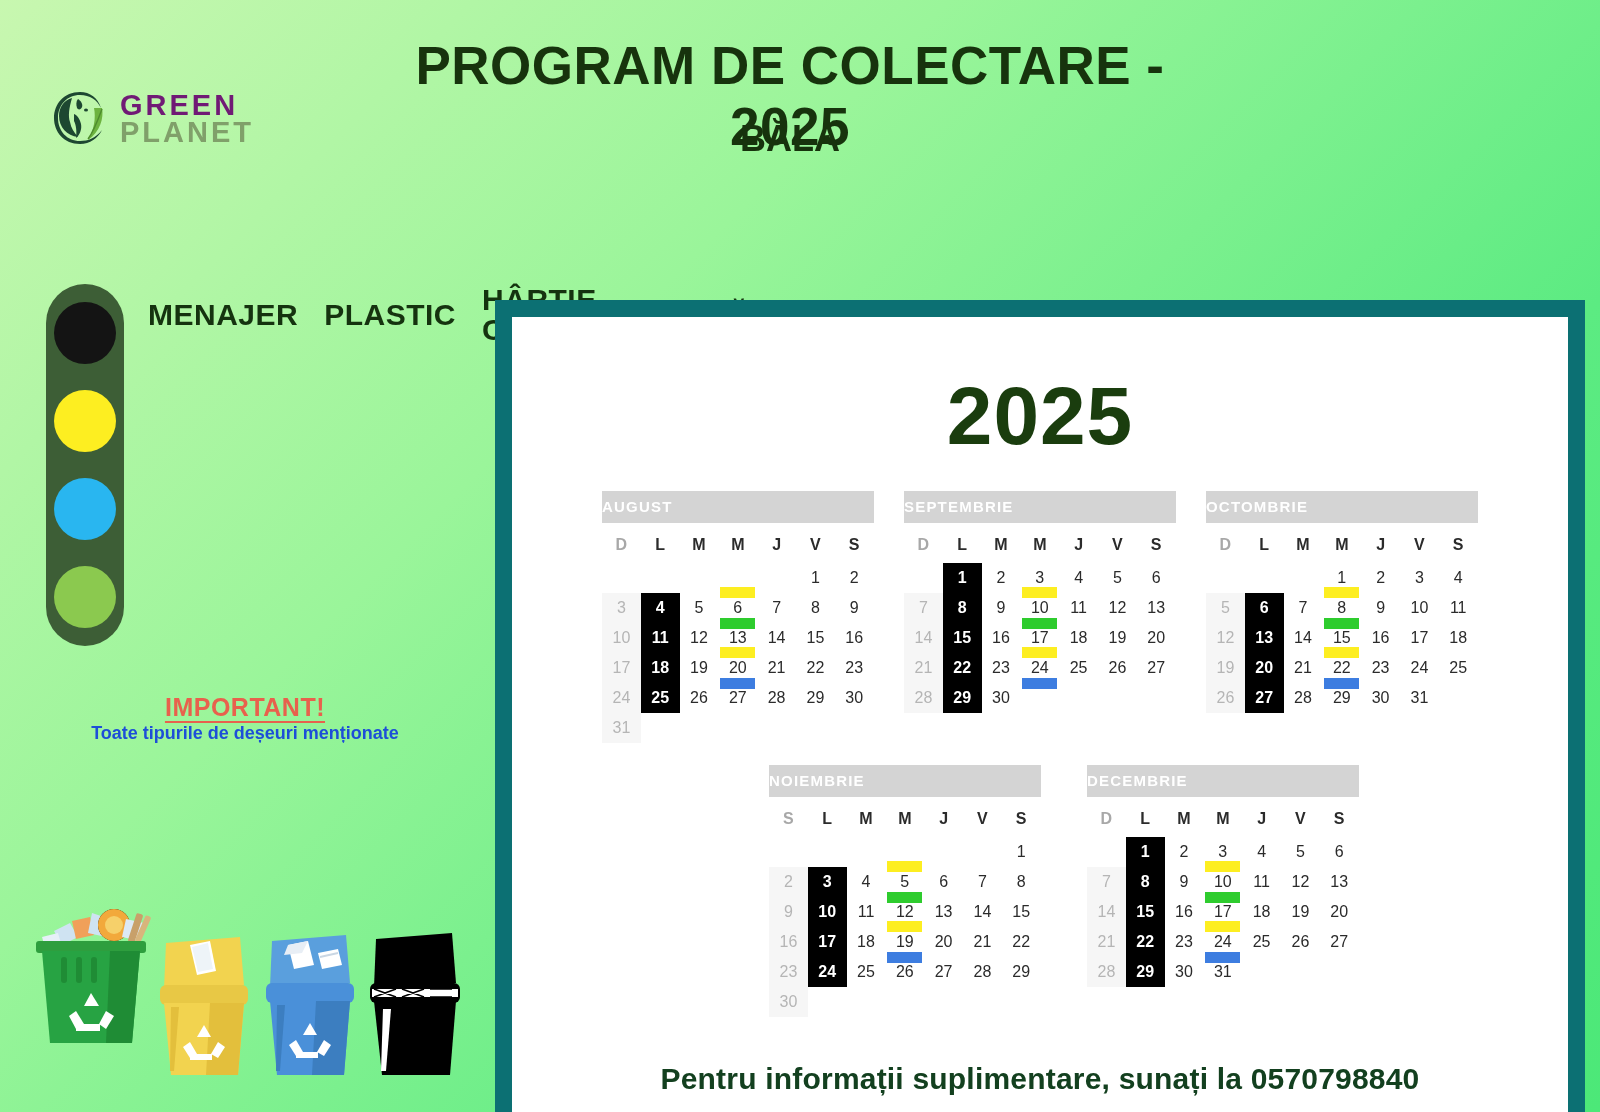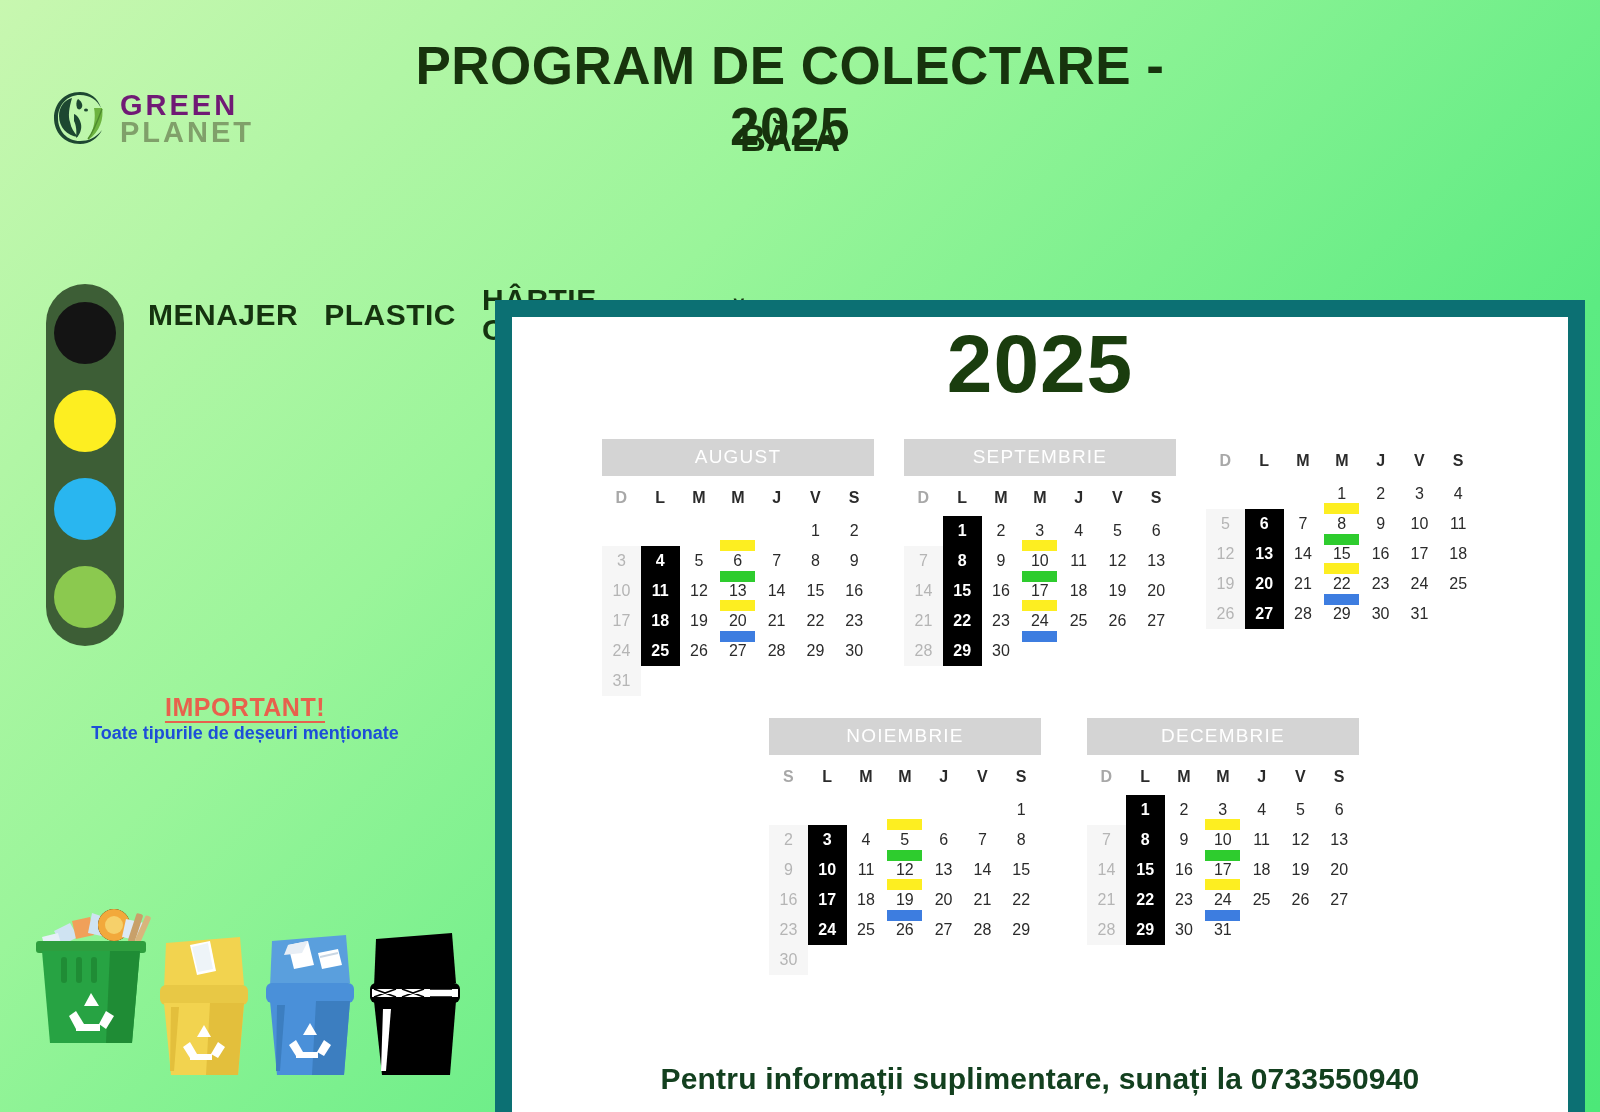--- a/index.html
+++ b/index.html
@@ -58,31 +58,31 @@
   #bins { position: absolute; left: 14px; top: 893px; width: 460px; height: 200px; }
 
   
   #panel {
     position: absolute; left: 495px; top: 300px; width: 1090px; height: 812px;
     background: #0c7073; padding: 17px 17px 0 17px;
   }
   #panel-inner { background: #ffffff; width: 100%; height: 100%; position: relative; }
   #year-heading {
     text-align: center; color: #1a3d0e; font-size: 82px; font-weight: bold;
-    letter-spacing: 1px;
+    padding-top: 52px; letter-spacing: 1px;
   }
 
   .cal-row { display: flex; justify-content: center; }
   #cal-row-1 { gap: 30px; margin-top: 28px; }
   #cal-row-2 { gap: 46px; margin-top: 22px; padding-left: 48px; }
 
   .month { width: 272px; }
   .month-name {
-    background: #d4d4d4; color: #ffffff; text-align: center;
-    font-size: 19px; font-weight: normal; letter-spacing: 1.2px; padding: 7px 0 8px;
+    background: #d4d4d4; color: #ffffff; 
+    font-size: 15px; font-weight: bold; letter-spacing: 1.2px; padding: 7px 0 8px;
   }
   .dow-row, .week-row { display: flex; }
   .dow, .day {
     width: 38.8px; text-align: center; font-size: 16px; position: relative;
   }
   .dow { font-weight: bold; color: #2b2b2b; padding: 13px 0 9px; }
   .dow.muted { color: #a8a8a8; }
   .day { height: 30px; line-height: 30px; color: #2b2b2b; }
   .day.sun { color: #b5b5b5; background: #f6f6f6; }
   .day.empty { color: transparent; }
@@ -355,20 +355,21 @@
             <div class="day sun">28</div>
             <div class="day menajer">29</div>
             <div class="day">30</div>
             <div class="day empty"></div>
             <div class="day empty"></div>
             <div class="day empty"></div>
             <div class="day empty"></div>
           </div>
         </div>
         <div class="month">
+          <div class="month-name">OCTOMBRIE</div>
           <div class="dow-row">
             <div class="dow muted">D</div>
             <div class="dow">L</div>
             <div class="dow">M</div>
             <div class="dow">M</div>
             <div class="dow">J</div>
             <div class="dow">V</div>
             <div class="dow">S</div>
           </div>
           <div class="week-row">
@@ -536,15 +537,15 @@
             <div class="day sun">28</div>
             <div class="day menajer">29</div>
             <div class="day">30</div>
             <div class="day">31</div>
             <div class="day empty"></div>
             <div class="day empty"></div>
             <div class="day empty"></div>
           </div>
         </div>
       </div>
-    <div id="footer-note">Pentru informații suplimentare, sunați la 0733550940</div>
+    <div id="footer-note">Pentru informații suplimentare, sunați la 0570798840</div>
   </div>
 </div>
 
 </body></html>

